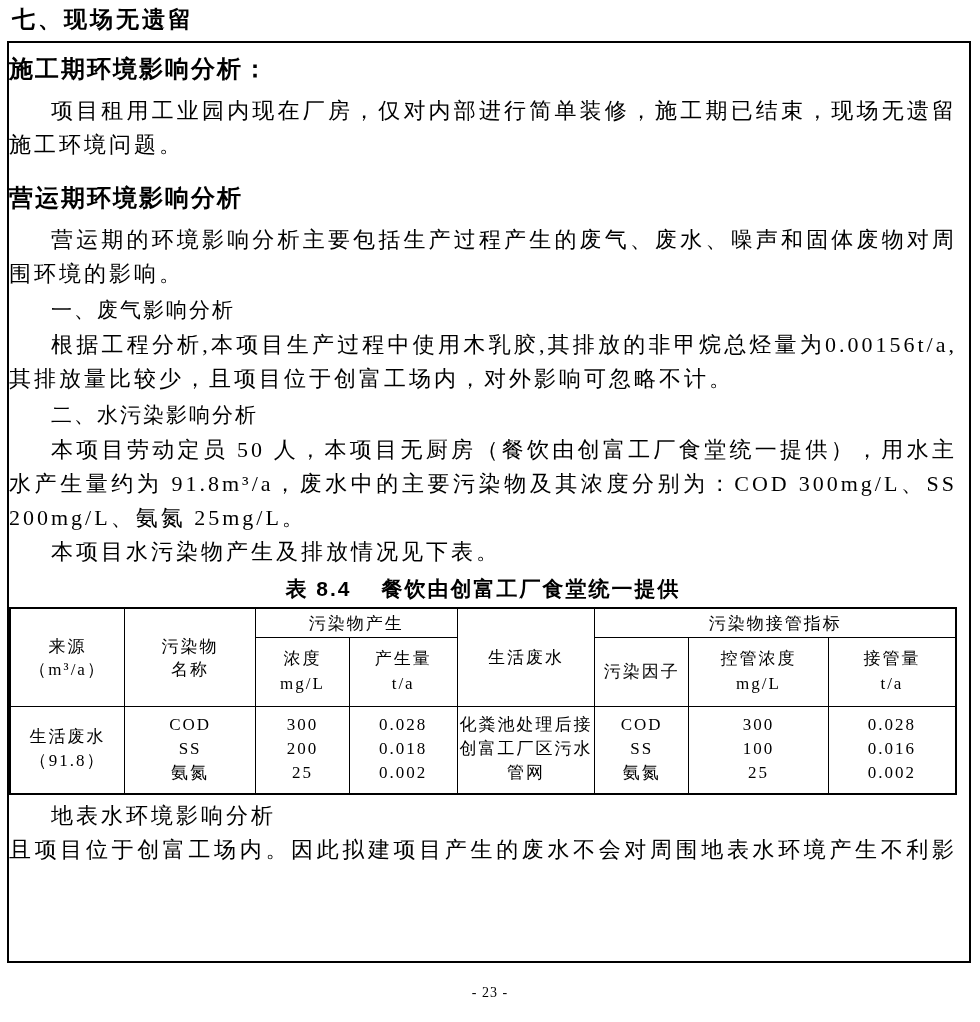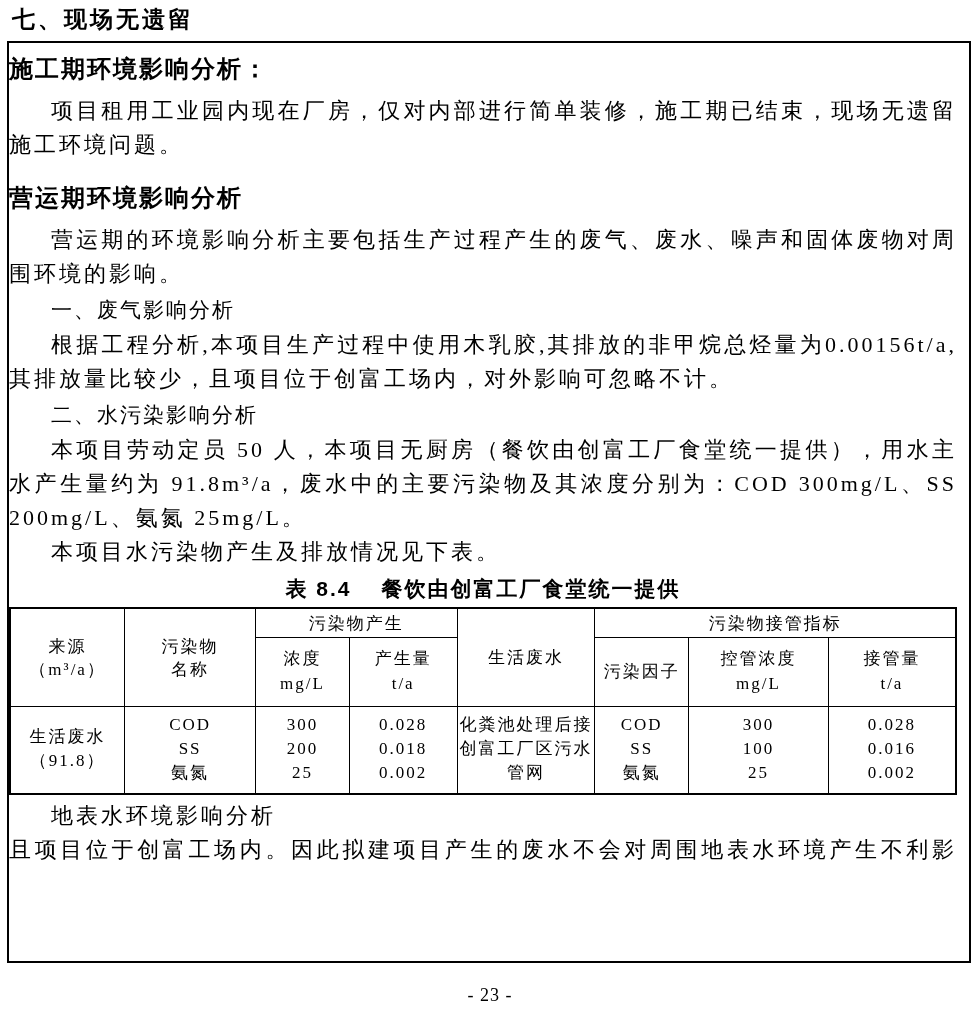--- a/index.html
+++ b/index.html
@@ -50,21 +50,21 @@
   table.pollutant th, table.pollutant td {
     border:1px solid #000; font-weight:normal;
     text-align:center; vertical-align:middle;
     letter-spacing:2px; padding:0;
   }
   tr.g-row th { height:28px; }
   tr.sub-row th { padding:8px 0 10px 0; line-height:25px; }
   table.pollutant tbody td { padding:6px 0 8px 0; line-height:24px; }
   .surface-line { margin-top:4px; }
   .pageno {
-    text-align:center; font-size:18px; letter-spacing:1px;
+    text-align:center; font-size:14px; letter-spacing:1px;
     margin-top:22px;
   }
 </style>
 </head>
 <body>
 
 <div class="doc-title">七、现场无遗留</div>
 
 <div class="box">
 

